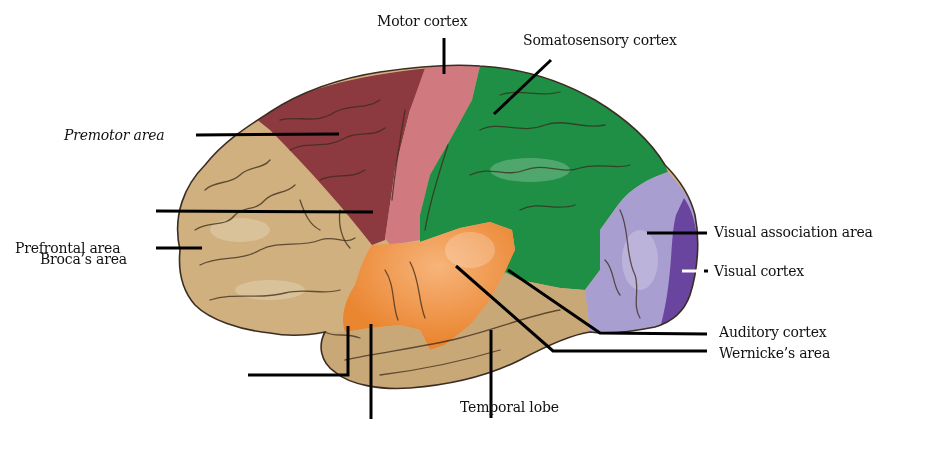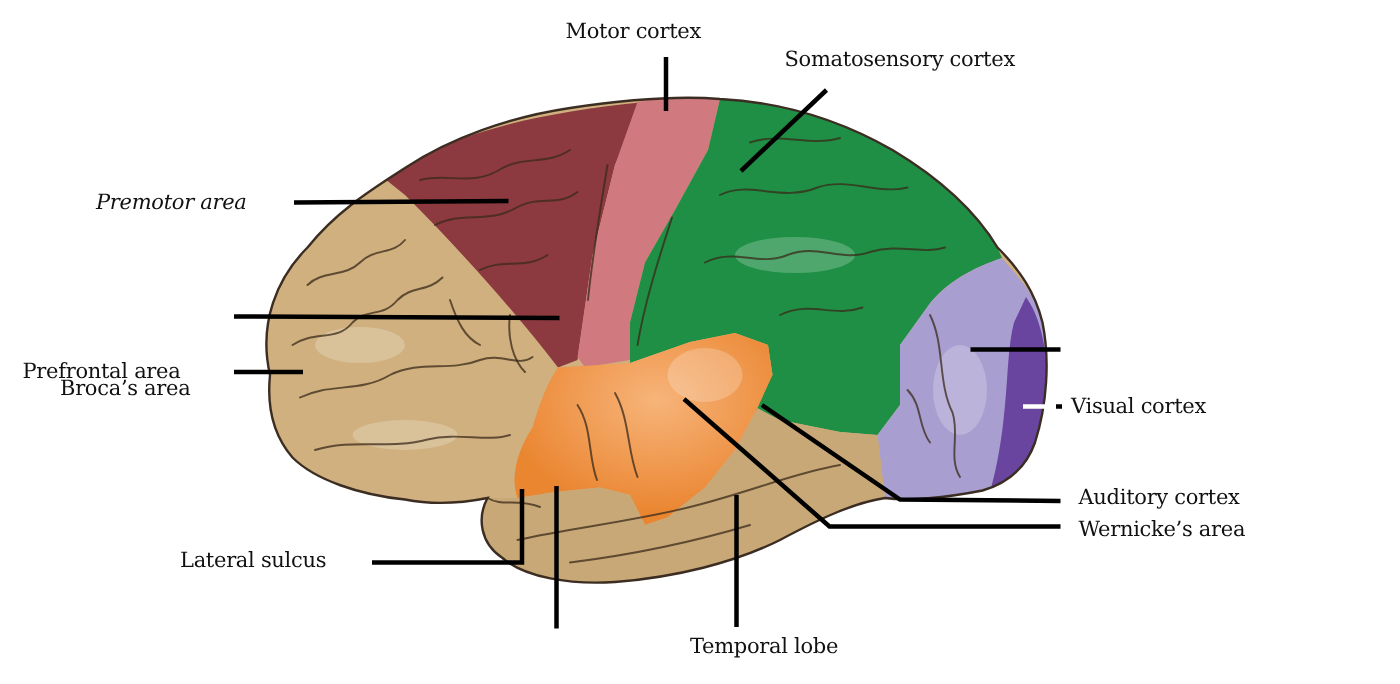--- a/index.html
+++ b/index.html
@@ -106,19 +106,19 @@
     <line class="leader" x1="371" y1="324" x2="371" y2="419"></line>
     <line class="leader" x1="491" y1="330" x2="491" y2="418"></line>
   </g>
 </svg>
 
 <div class="lbl" style="left:377px; top:11px;">Motor cortex</div>
 <div class="lbl" style="left:523px; top:30px;">Somatosensory cortex</div>
 <div class="lbl" style="left:64px;  top:125px;font-style:italic;">Premotor area</div>
 <div class="lbl" style="left:40px;  top:201px;margin-top:48px;">Broca’s area</div>
 <div class="lbl" style="left:15px;  top:238px;">Prefrontal area</div>
+<div class="lbl" style="left:714px; top:222px;">Visual association area</div>
 <div class="lbl" style="left:714px; top:261px;">Visual cortex</div>
 <div class="lbl" style="left:719px; top:322px;">Auditory cortex</div>
 <div class="lbl" style="left:719px; top:343px;">Wernicke’s area</div>
-<div class="lbl" style="left:120px; top:364px;">Lateral sulcus</div>
-<div class="lbl" style="left:460px; top:397px;margin-top:24px;">Temporal lobe</div>
+<div class="lbl" style="left:460px; top:397px;">Temporal lobe</div>
 
 </div>
 
 </body></html>

